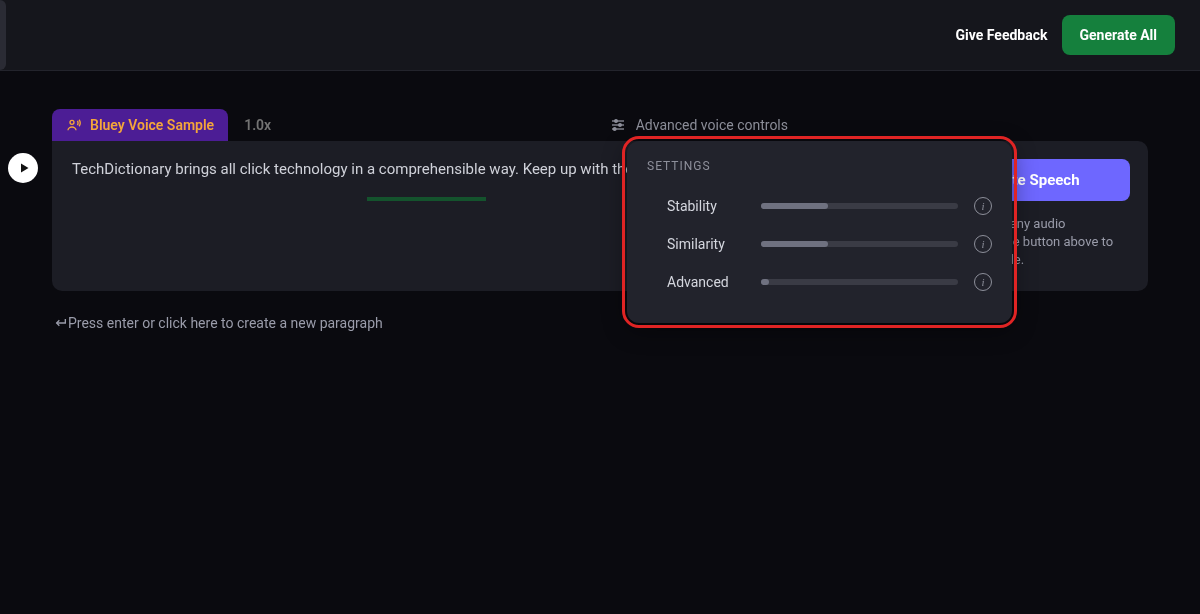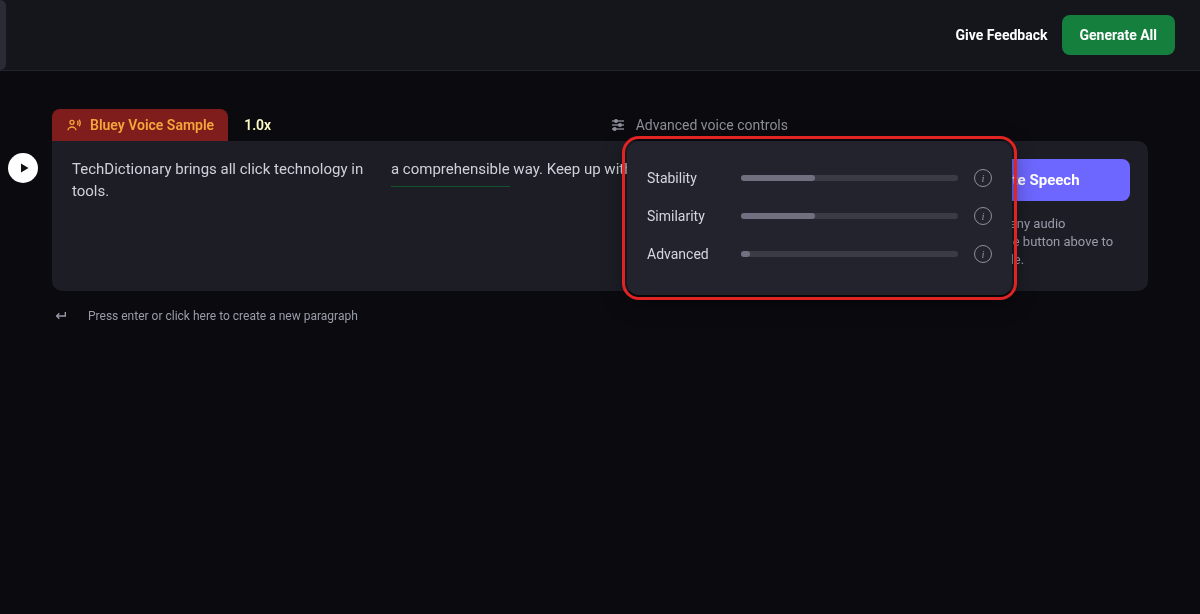--- a/index.html
+++ b/index.html
@@ -54,34 +54,34 @@
   }
   .toolbar-row {
     display: flex;
     align-items: center;
     gap: 16px;
   }
   .voice-tab {
     display: inline-flex;
     align-items: center;
     gap: 8px;
-    background: #7f1d1d;
+    background: #4c1d95;
     color: #f4a63a;
     font-weight: 600;
     font-size: 14px;
     padding: 8px 14px;
     border-radius: 8px 8px 0 0;
     cursor: pointer;
   }
   .voice-tab .voice-icon {
     width: 16px; height: 16px;
     display: inline-flex; align-items: center; justify-content: center;
   }
   .speed-pill {
-    color: #fef9c3;
+    color: #737373;
     font-size: 14px;
     font-weight: 600;
   }
   .advanced-trigger {
     margin-left: auto;
     margin-right: 360px;
     display: inline-flex;
     align-items: center;
     gap: 10px;
     color: #8d8f9a;
@@ -110,23 +110,22 @@
     flex: 1;
     background: #1c1d25;
     border-radius: 0 10px 10px 10px;
     padding: 18px 20px;
     min-height: 150px;
     color: #cfd1d9;
     font-size: 15px;
     line-height: 1.45;
   }
   .underlined {
-    border-bottom: 1px solid #14532d;
-    padding-bottom: 8px;
-    margin-left: 24px;
+    border-bottom: 4px solid #14532d;
+    padding-bottom: 19px;
   }
   .right-card {
     width: 252px;
     background: #1c1d25;
     border-radius: 10px;
     padding: 18px 18px 20px 18px;
     display: flex;
     flex-direction: column;
     gap: 14px;
     min-height: 150px;
@@ -143,24 +142,24 @@
     width: 100%;
   }
   .right-note {
     color: #9a9caa;
     font-size: 13px;
     line-height: 1.4;
   }
   .new-paragraph {
     display: flex;
     align-items: center;
-    gap: 20px;
+    gap: 0;
     color: #9a9caa;
-    font-size: 12px;
-    margin-top: 17px;
+    font-size: 14px;
+    margin-top: 24px;
     cursor: pointer;
   }
   .new-paragraph .enter-icon { width:16px; height:16px; display:inline-flex; }
   
   .settings-popover {
     position: absolute;
     left: 575px;
     top: 0px;
     width: 385px;
     background: #22232c;
@@ -174,20 +173,21 @@
     color: #8d8f9a;
     font-size: 12px;
     letter-spacing: 1px;
     margin-bottom: 14px;
   }
   .setting-row {
     display: flex;
     align-items: center;
     gap: 16px;
     padding: 10px 0;
+    margin-left: 20px;
   }
   .setting-label {
     width: 78px;
     color: #d4d6de;
     font-size: 14px;
   }
   .slider {
     flex: 1;
     height: 6px;
     background: #3a3b45;
@@ -268,20 +268,21 @@
     <div class="right-card">
       <div class="generate-speech">Generate Speech</div>
       <div class="right-note">
         <span>You do not have any audio</span><br>
         <span>samples. Click the button above to</span><br>
         <span>generate a sample.</span>
       </div>
     </div>
 
     <div class="settings-popover">
+      <div class="settings-title">SETTINGS</div>
 
       <div class="setting-row">
         <div class="setting-label">Stability</div>
         <div class="slider">
           <div class="fill" style="width:34%"></div>
         </div>
         <div class="info-circle">i</div>
       </div>
 
       <div class="setting-row">

